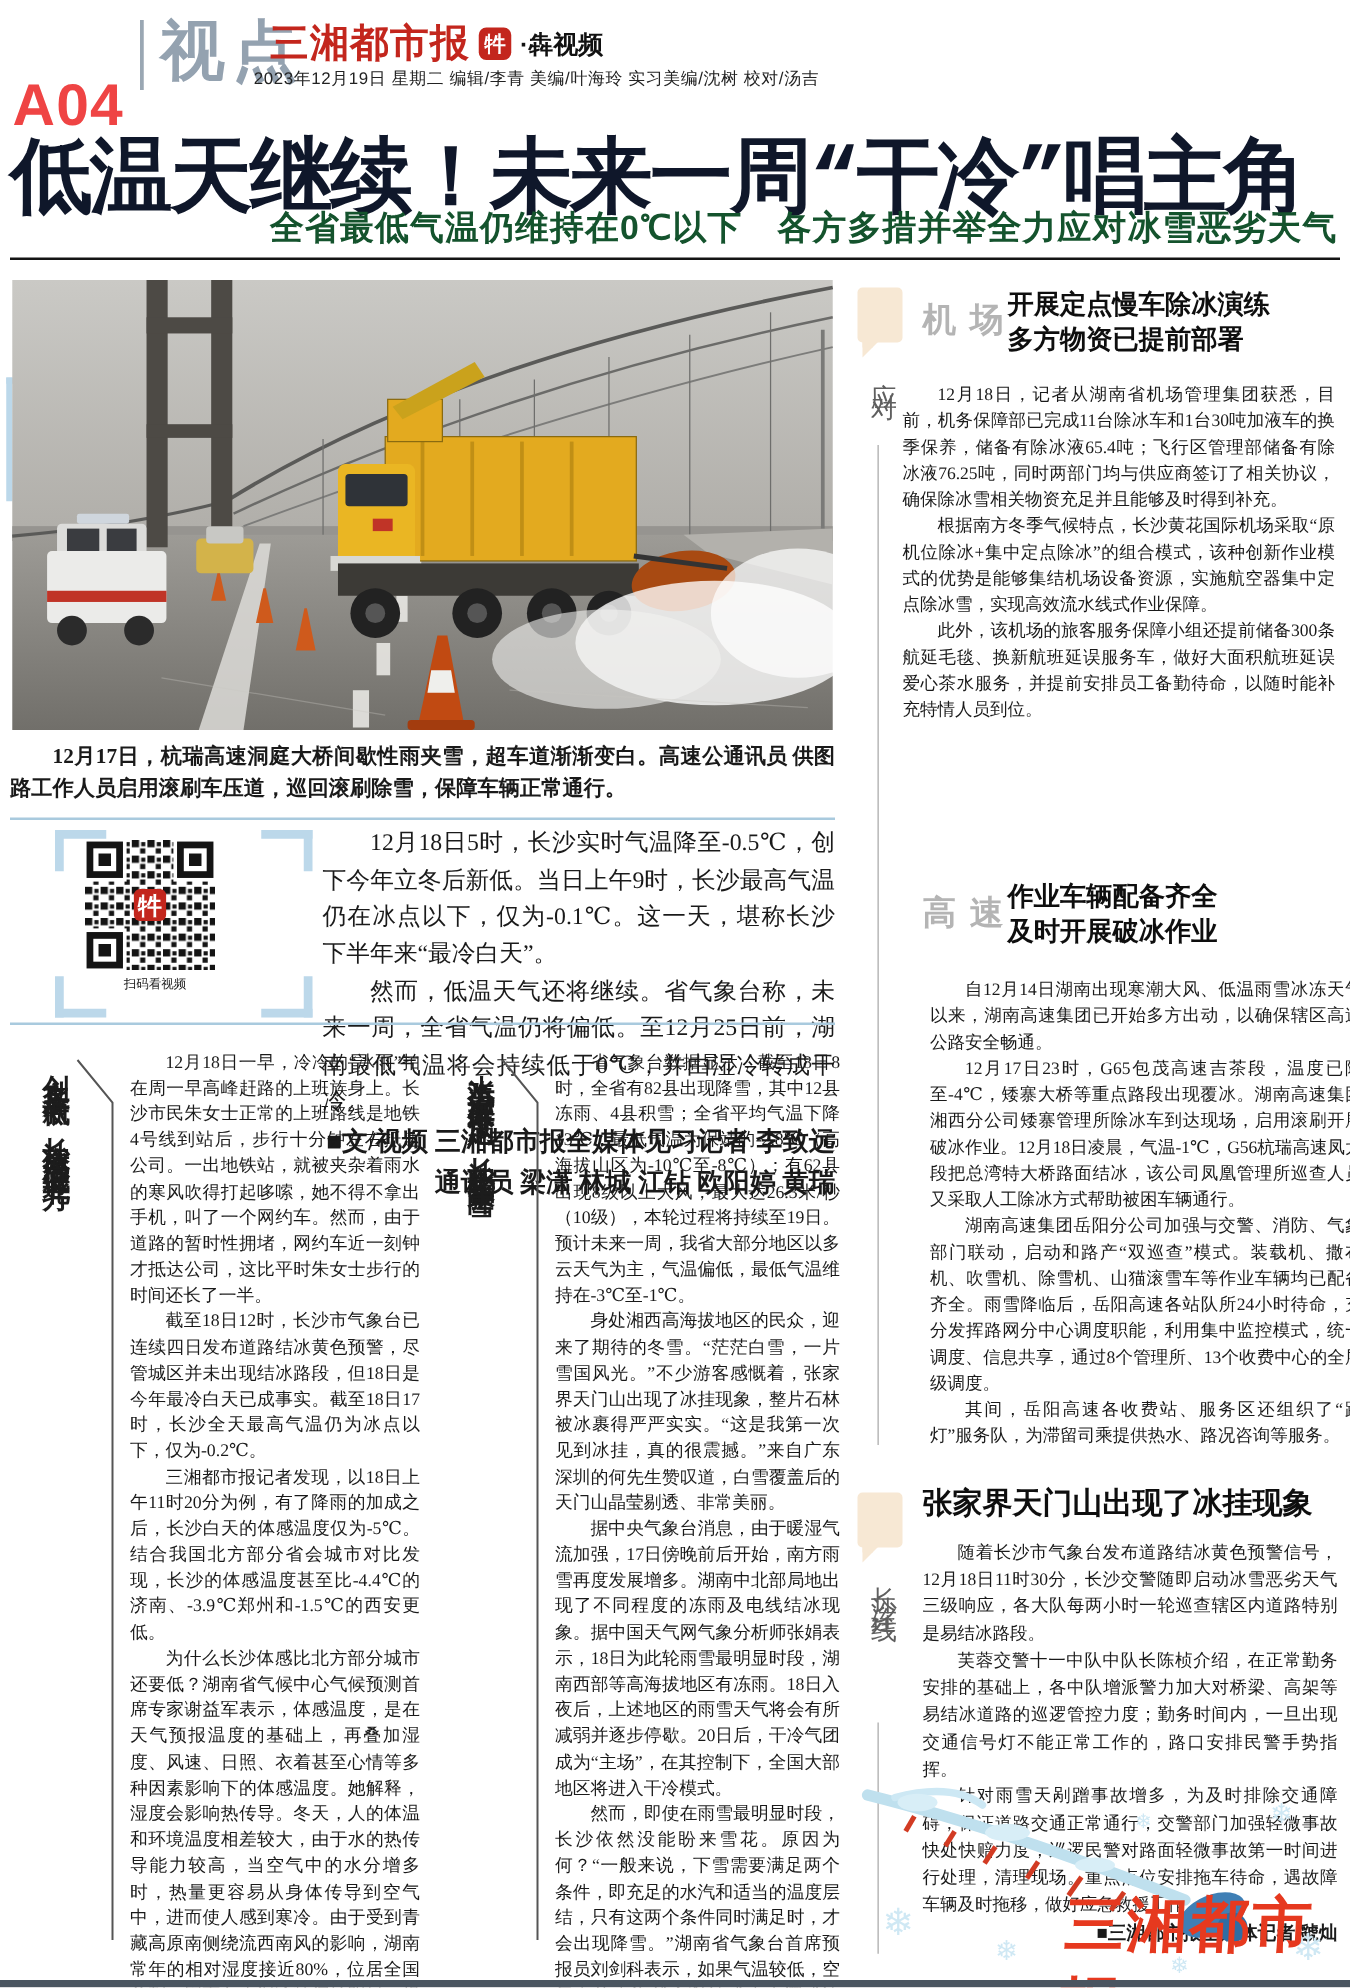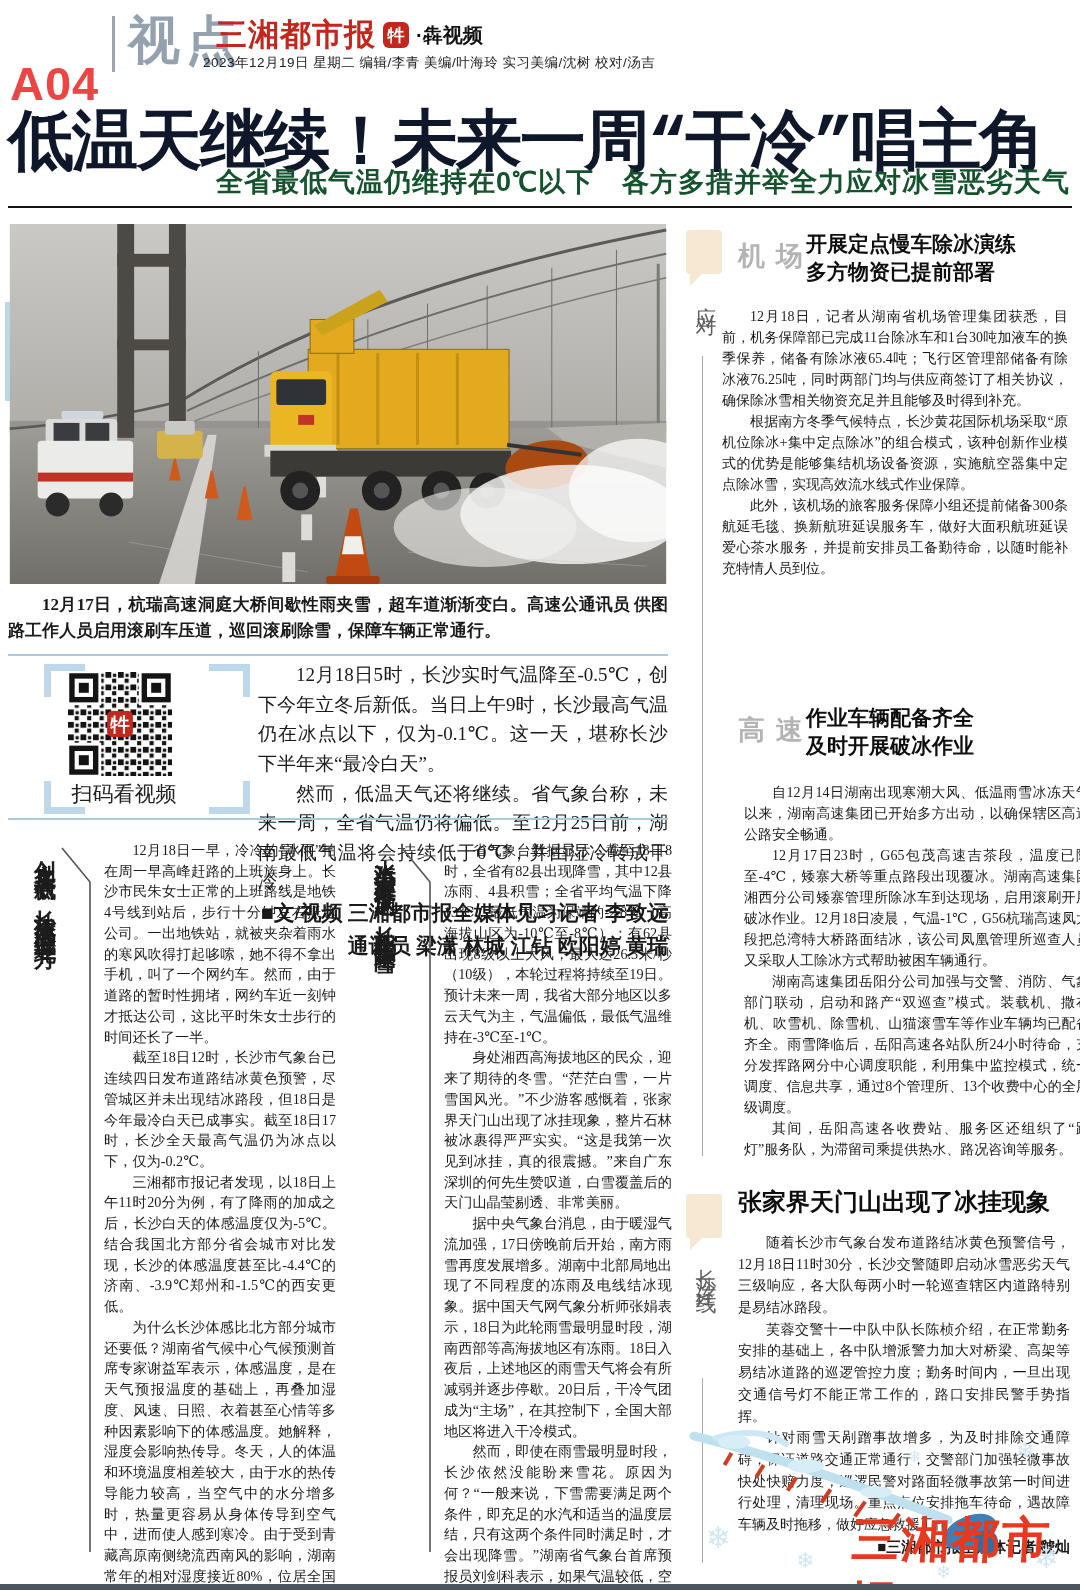--- a/index.html
+++ b/index.html
@@ -31,21 +31,21 @@
   .blue-rule{height:2px;background:#a9cade;width:660px;left:8px;}
 
   
   .qr-block{left:44px;top:664px;width:206px;height:150px;}
   .corner{position:absolute;width:34px;height:26px;}
   .corner.tl{left:0;top:0;border-left:7px solid #bcd8ea;border-top:7px solid #bcd8ea;}
   .corner.tr{right:0;top:0;border-right:7px solid #bcd8ea;border-top:7px solid #bcd8ea;}
   .corner.bl{left:0;bottom:0;border-left:7px solid #bcd8ea;border-bottom:7px solid #bcd8ea;}
   .corner.br{right:0;bottom:0;border-right:7px solid #bcd8ea;border-bottom:7px solid #bcd8ea;}
   .qr-svg{position:absolute;left:24px;top:8px;}
-  .qr-label{position:absolute;left:0;top:116px;width:160px;text-align:center;font-size:21px;color:#222;font-family:"Liberation Sans",sans-serif;}
+  .qr-label{position:absolute;left:0;top:116px;width:160px;text-align:center;font-size:10px;color:#222;font-family:"Liberation Sans",sans-serif;}
   .lead{left:258px;top:660px;width:410px;font-size:19px;line-height:1.56;text-align:justify;}
   .lead p{margin:0;text-indent:2em;}
   .lead-byline{margin-top:3px;font-size:21px;font-weight:700;text-align:right;text-indent:0 !important;}
 
   
   .vtitle{writing-mode:vertical-rl;font-size:22px;font-weight:800;color:#1c1c1c;letter-spacing:4px;line-height:1;}
   .colbody{font-size:14.2px;line-height:1.46;text-align:justify;}
   .colbody p{margin:0;text-indent:2em;}
   .bracket-svg{position:absolute;}
 

